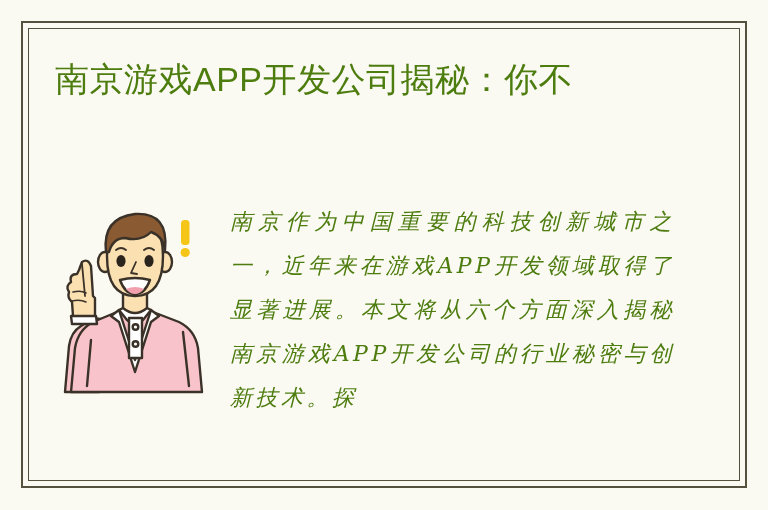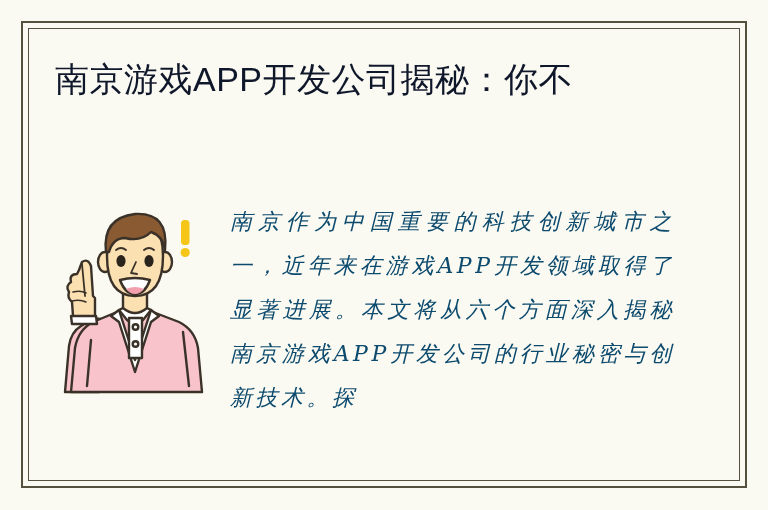--- a/index.html
+++ b/index.html
@@ -48,21 +48,21 @@
   .title-block {
     position: absolute;
     left: 55px;
     top: 55px;
     width: 620px;
   }
   .title-line {
     font-family: "Liberation Sans", "DejaVu Sans", sans-serif;
     font-size: 34px;
     line-height: 48px;
-    color: #0f172a;
+    color: #4d7c0f;
     letter-spacing: 0.5px;
     white-space: nowrap;
   }
 
   
   .content {
     position: absolute;
     left: 55px;
     top: 200px;
     width: 620px;
@@ -88,21 +88,21 @@
     margin-left: 15px;
     height: 252px;
     overflow: hidden;
     position: relative;
   }
   .body-text {
     font-family: "DejaVu Serif", "Liberation Serif", serif;
     font-style: italic;
     font-size: 22px;
     line-height: 44px;
-    color: #0c4a6e;
+    color: #4d7c0f;
     letter-spacing: 3.5px;
     text-align: justify;
     margin: 0;
     word-break: break-all;
   }
 </style>
 </head>
 <body>
 
 <div class="page">

